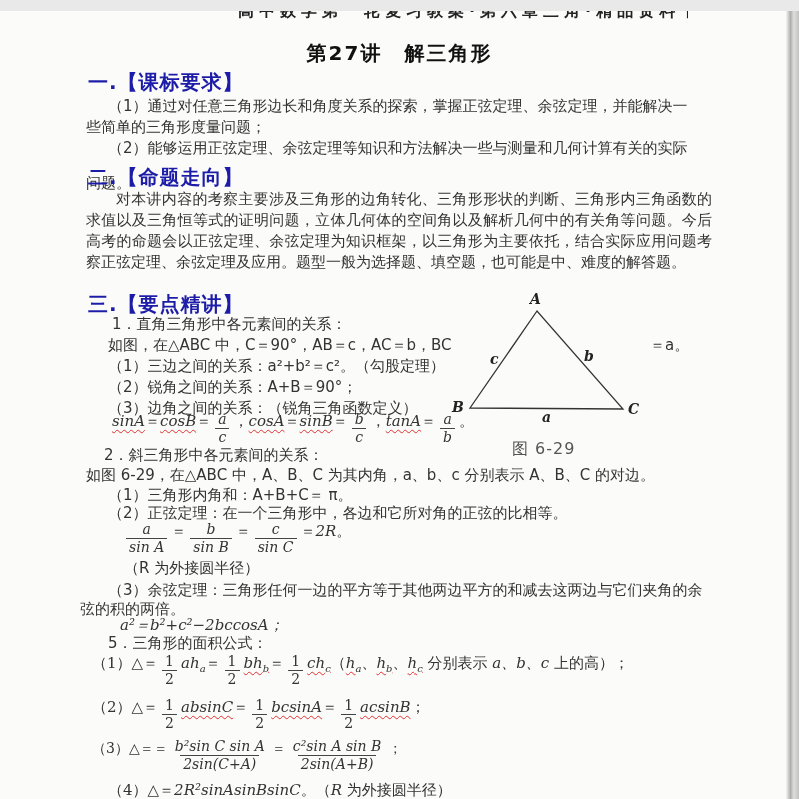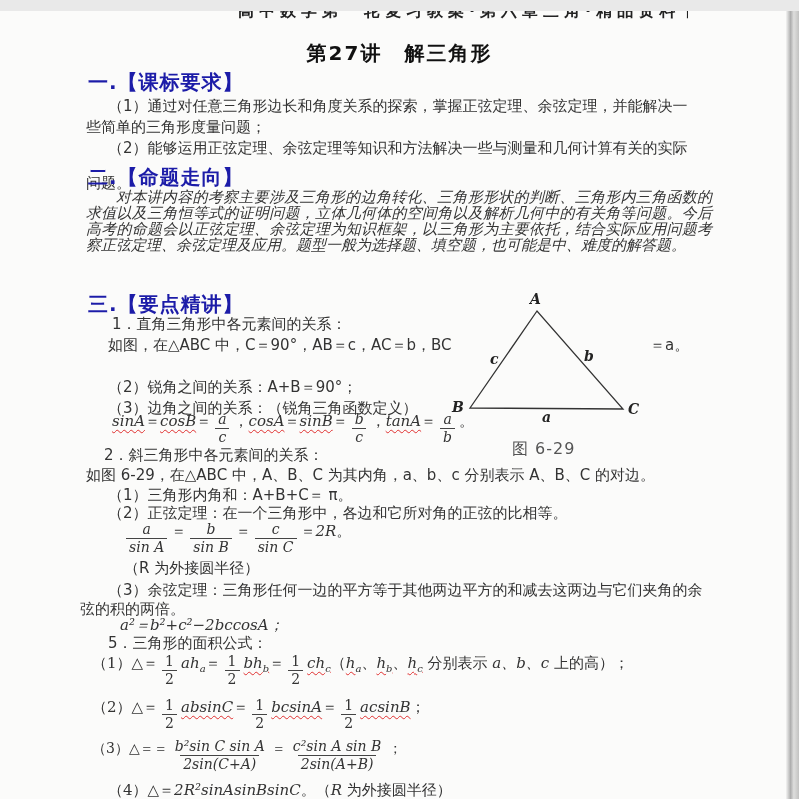--- a/index.html
+++ b/index.html
@@ -5,21 +5,21 @@
   html,body{margin:0;padding:0;background:#e9e9e9;}
   #page{
     position:relative;width:799px;height:799px;margin:11px auto;
     background:#fbfbfa;overflow:hidden;
     font-family:"DejaVu Sans","Liberation Sans",sans-serif;
     color:#333;
   }
   .line{position:absolute;font-size:15px;line-height:20px;white-space:nowrap;}
   .heading{color:#1c1ca8;font-weight:bold;font-size:20px;letter-spacing:1px;}
   .title{left:0;top:32px;width:100%;text-align:center;font-size:20px;font-weight:bold;color:#111;letter-spacing:2px;}
-  .para{white-space:normal;text-align:justify;text-indent:2em;line-height:16px;font-style:italic;}
+  .para{white-space:normal;text-align:justify;text-indent:2em;line-height:21px;}
   .eq{display:flex;align-items:flex-start;font-family:"DejaVu Serif","Liberation Serif",serif;font-size:15px;}
   .eq span{white-space:pre;}
   .it{font-style:italic;}
   .sq{text-decoration:underline wavy #e03030;text-decoration-thickness:1px;text-underline-offset:3px;}
   .frac{display:inline-flex;flex-direction:column;align-items:center;text-align:center;
         line-height:1.2;font-size:14px;margin:0 4px;vertical-align:middle;}
   .frac .den{border-top:1px solid #444;padding:0 3px;}
   .frac .num{padding:0 3px;}
   sub{font-size:10px;line-height:0;}
   .header-strip{position:absolute;left:238px;top:0;width:450px;height:12px;overflow:hidden;}
@@ -52,20 +52,21 @@
   <div class="line" style="left:108px;top:127px">（2）能够运用正弦定理、余弦定理等知识和方法解决一些与测量和几何计算有关的实际</div>
   <div class="line" style="left:86px;top:162px">问题。</div>
 
   <div class="line heading" style="left:88px;top:156px">二.【命题走向】</div>
   <div class="line para" style="left:86px;top:178px;width:626px">对本讲内容的考察主要涉及三角形的边角转化、三角形形状的判断、三角形内三角函数的求值以及三角恒等式的证明问题，立体几何体的空间角以及解析几何中的有关角等问题。今后高考的命题会以正弦定理、余弦定理为知识框架，以三角形为主要依托，结合实际应用问题考察正弦定理、余弦定理及应用。题型一般为选择题、填空题，也可能是中、难度的解答题。</div>
 
   <div class="line heading" style="left:88px;top:283px">三.【要点精讲】</div>
   <div class="line" style="left:112px;top:303px">1．直角三角形中各元素间的关系：</div>
   <div class="line" style="left:108px;top:324px">如图，在△ABC 中，C＝90°，AB＝c，AC＝b，BC</div>
   <div class="line" style="left:650px;top:324px">＝a。</div>
+  <div class="line" style="left:108px;top:345px">（1）三边之间的关系：a²+b²＝c²。（勾股定理）</div>
   <div class="line" style="left:108px;top:366px">（2）锐角之间的关系：A+B＝90°；</div>
   <div class="line" style="left:108px;top:387px">（3）边角之间的关系：（锐角三角函数定义）</div>
   <div class="line eq" style="left:112px;top:400px">
       <span class="it sq">sinA</span>
       <span>＝</span>
       <span class="it sq">cosB</span>
       <span>＝</span>
       <span class="frac it"><span class="num">a</span><span class="den">c</span></span>
       <span>，</span>
       <span class="it sq">cosA</span>

